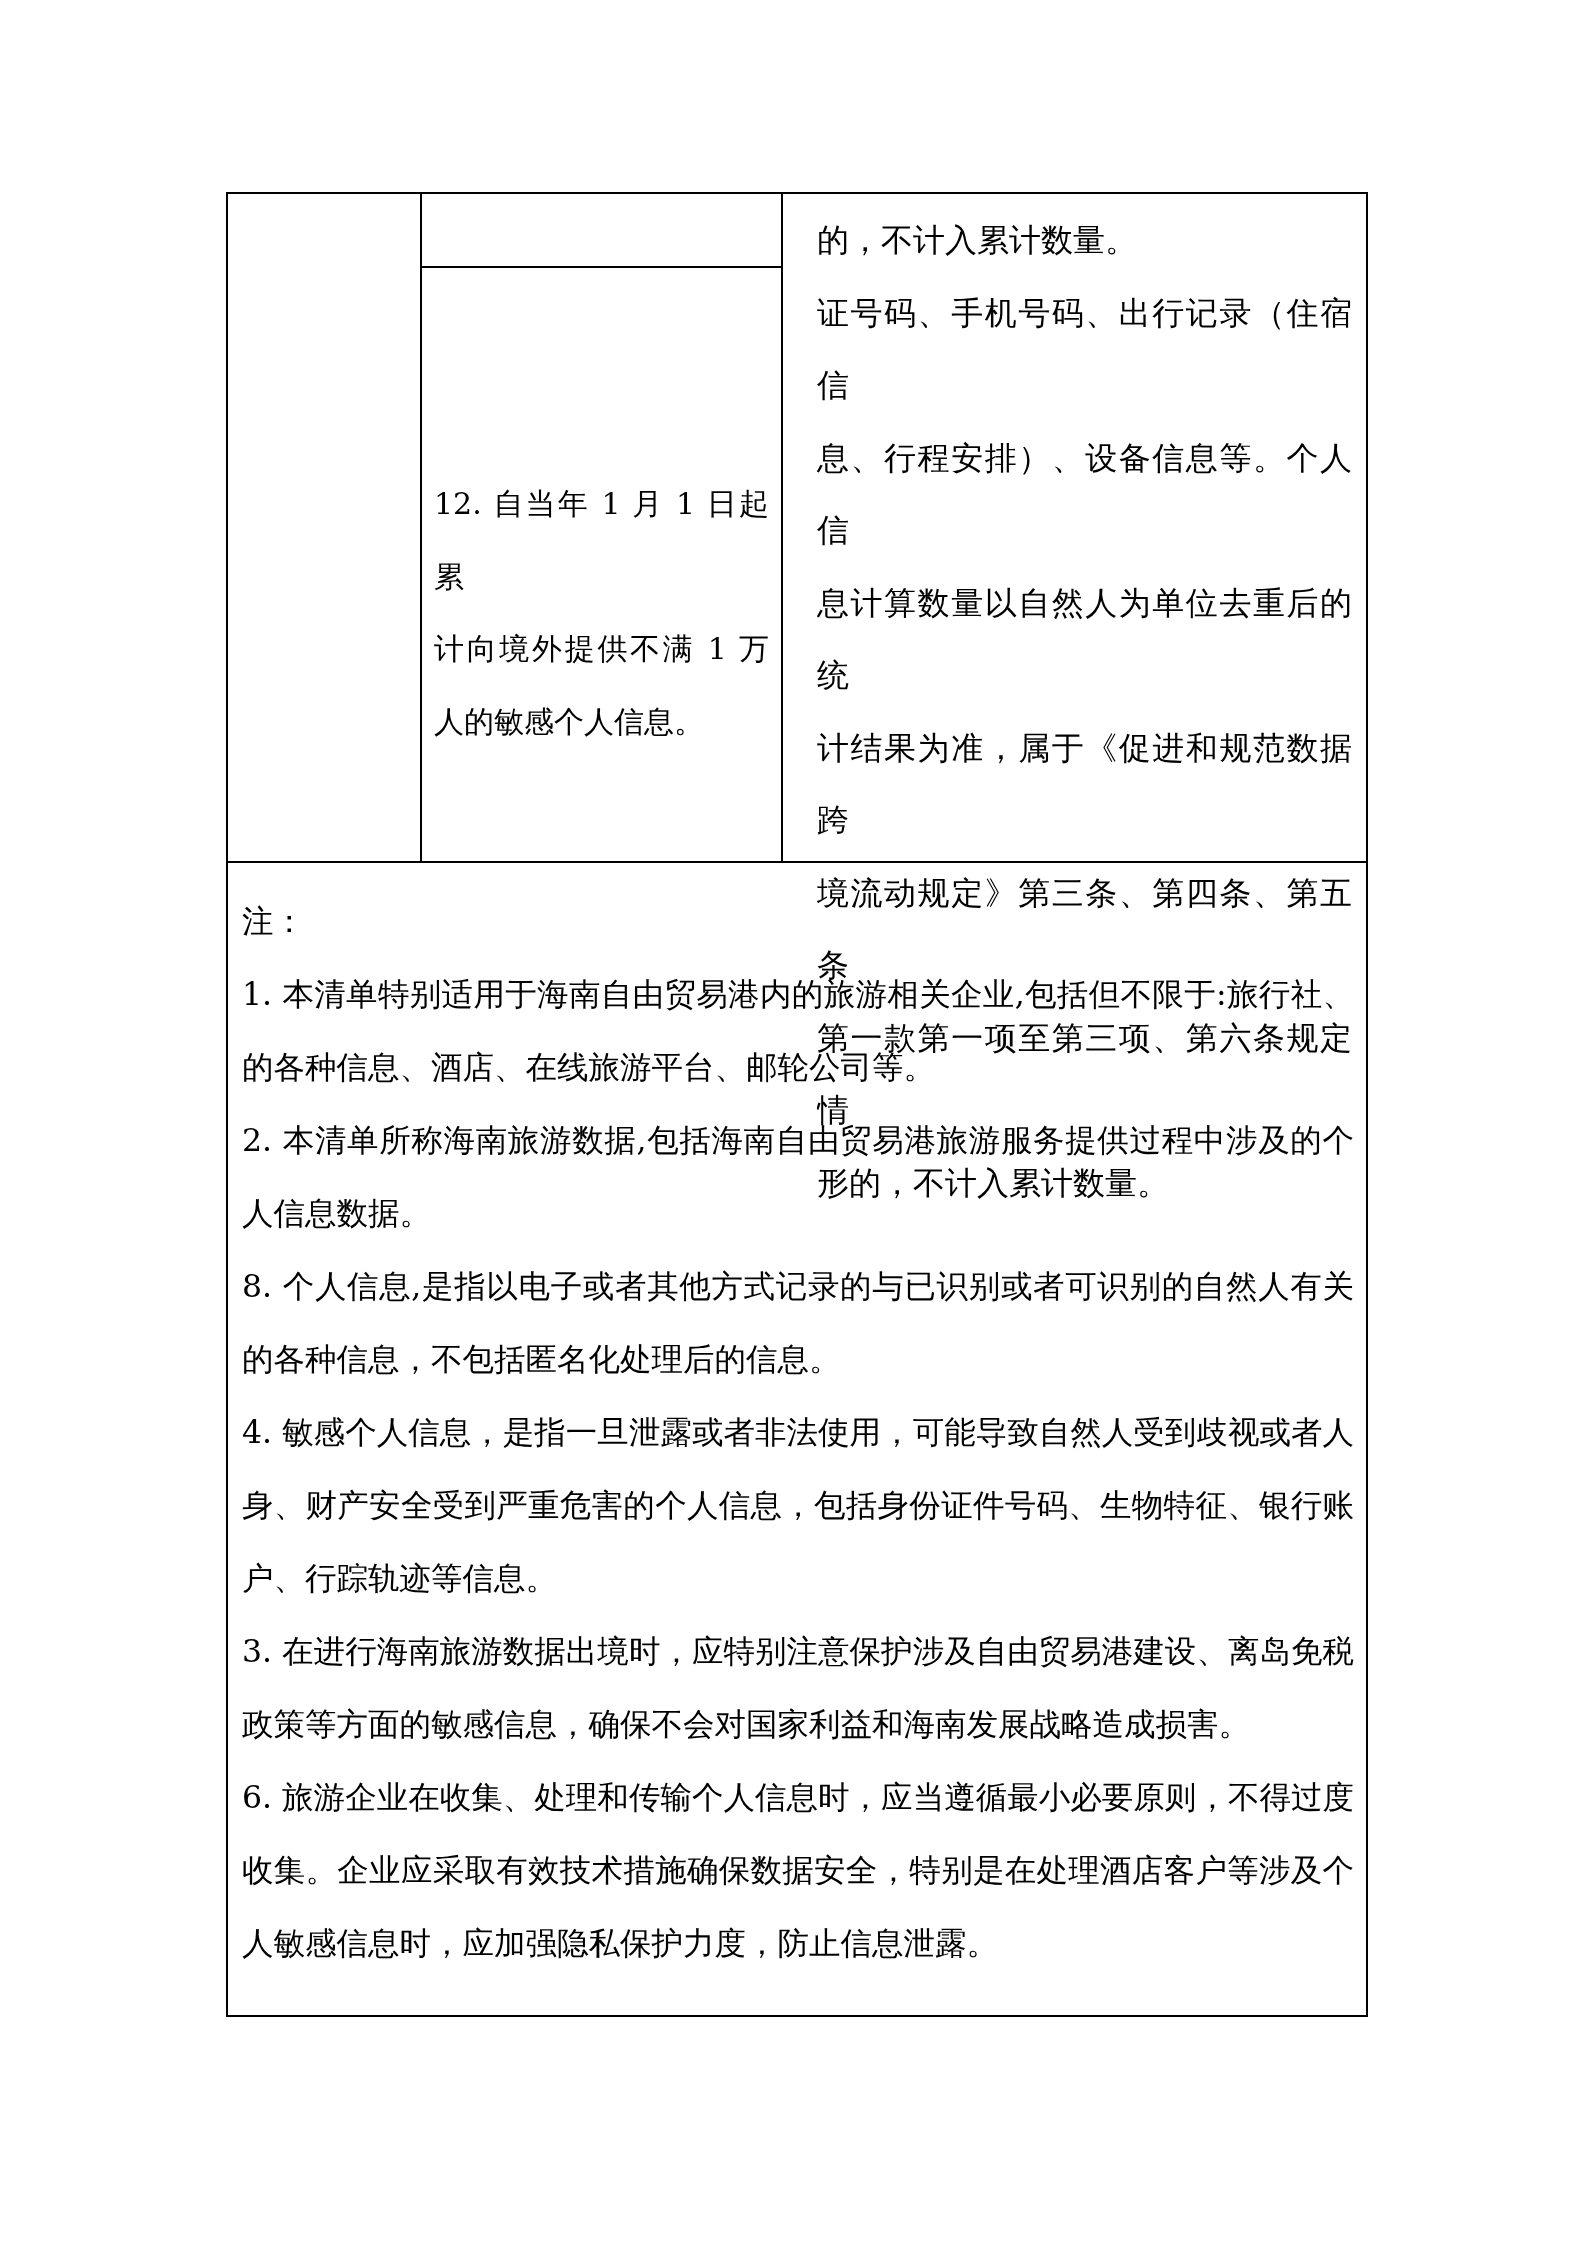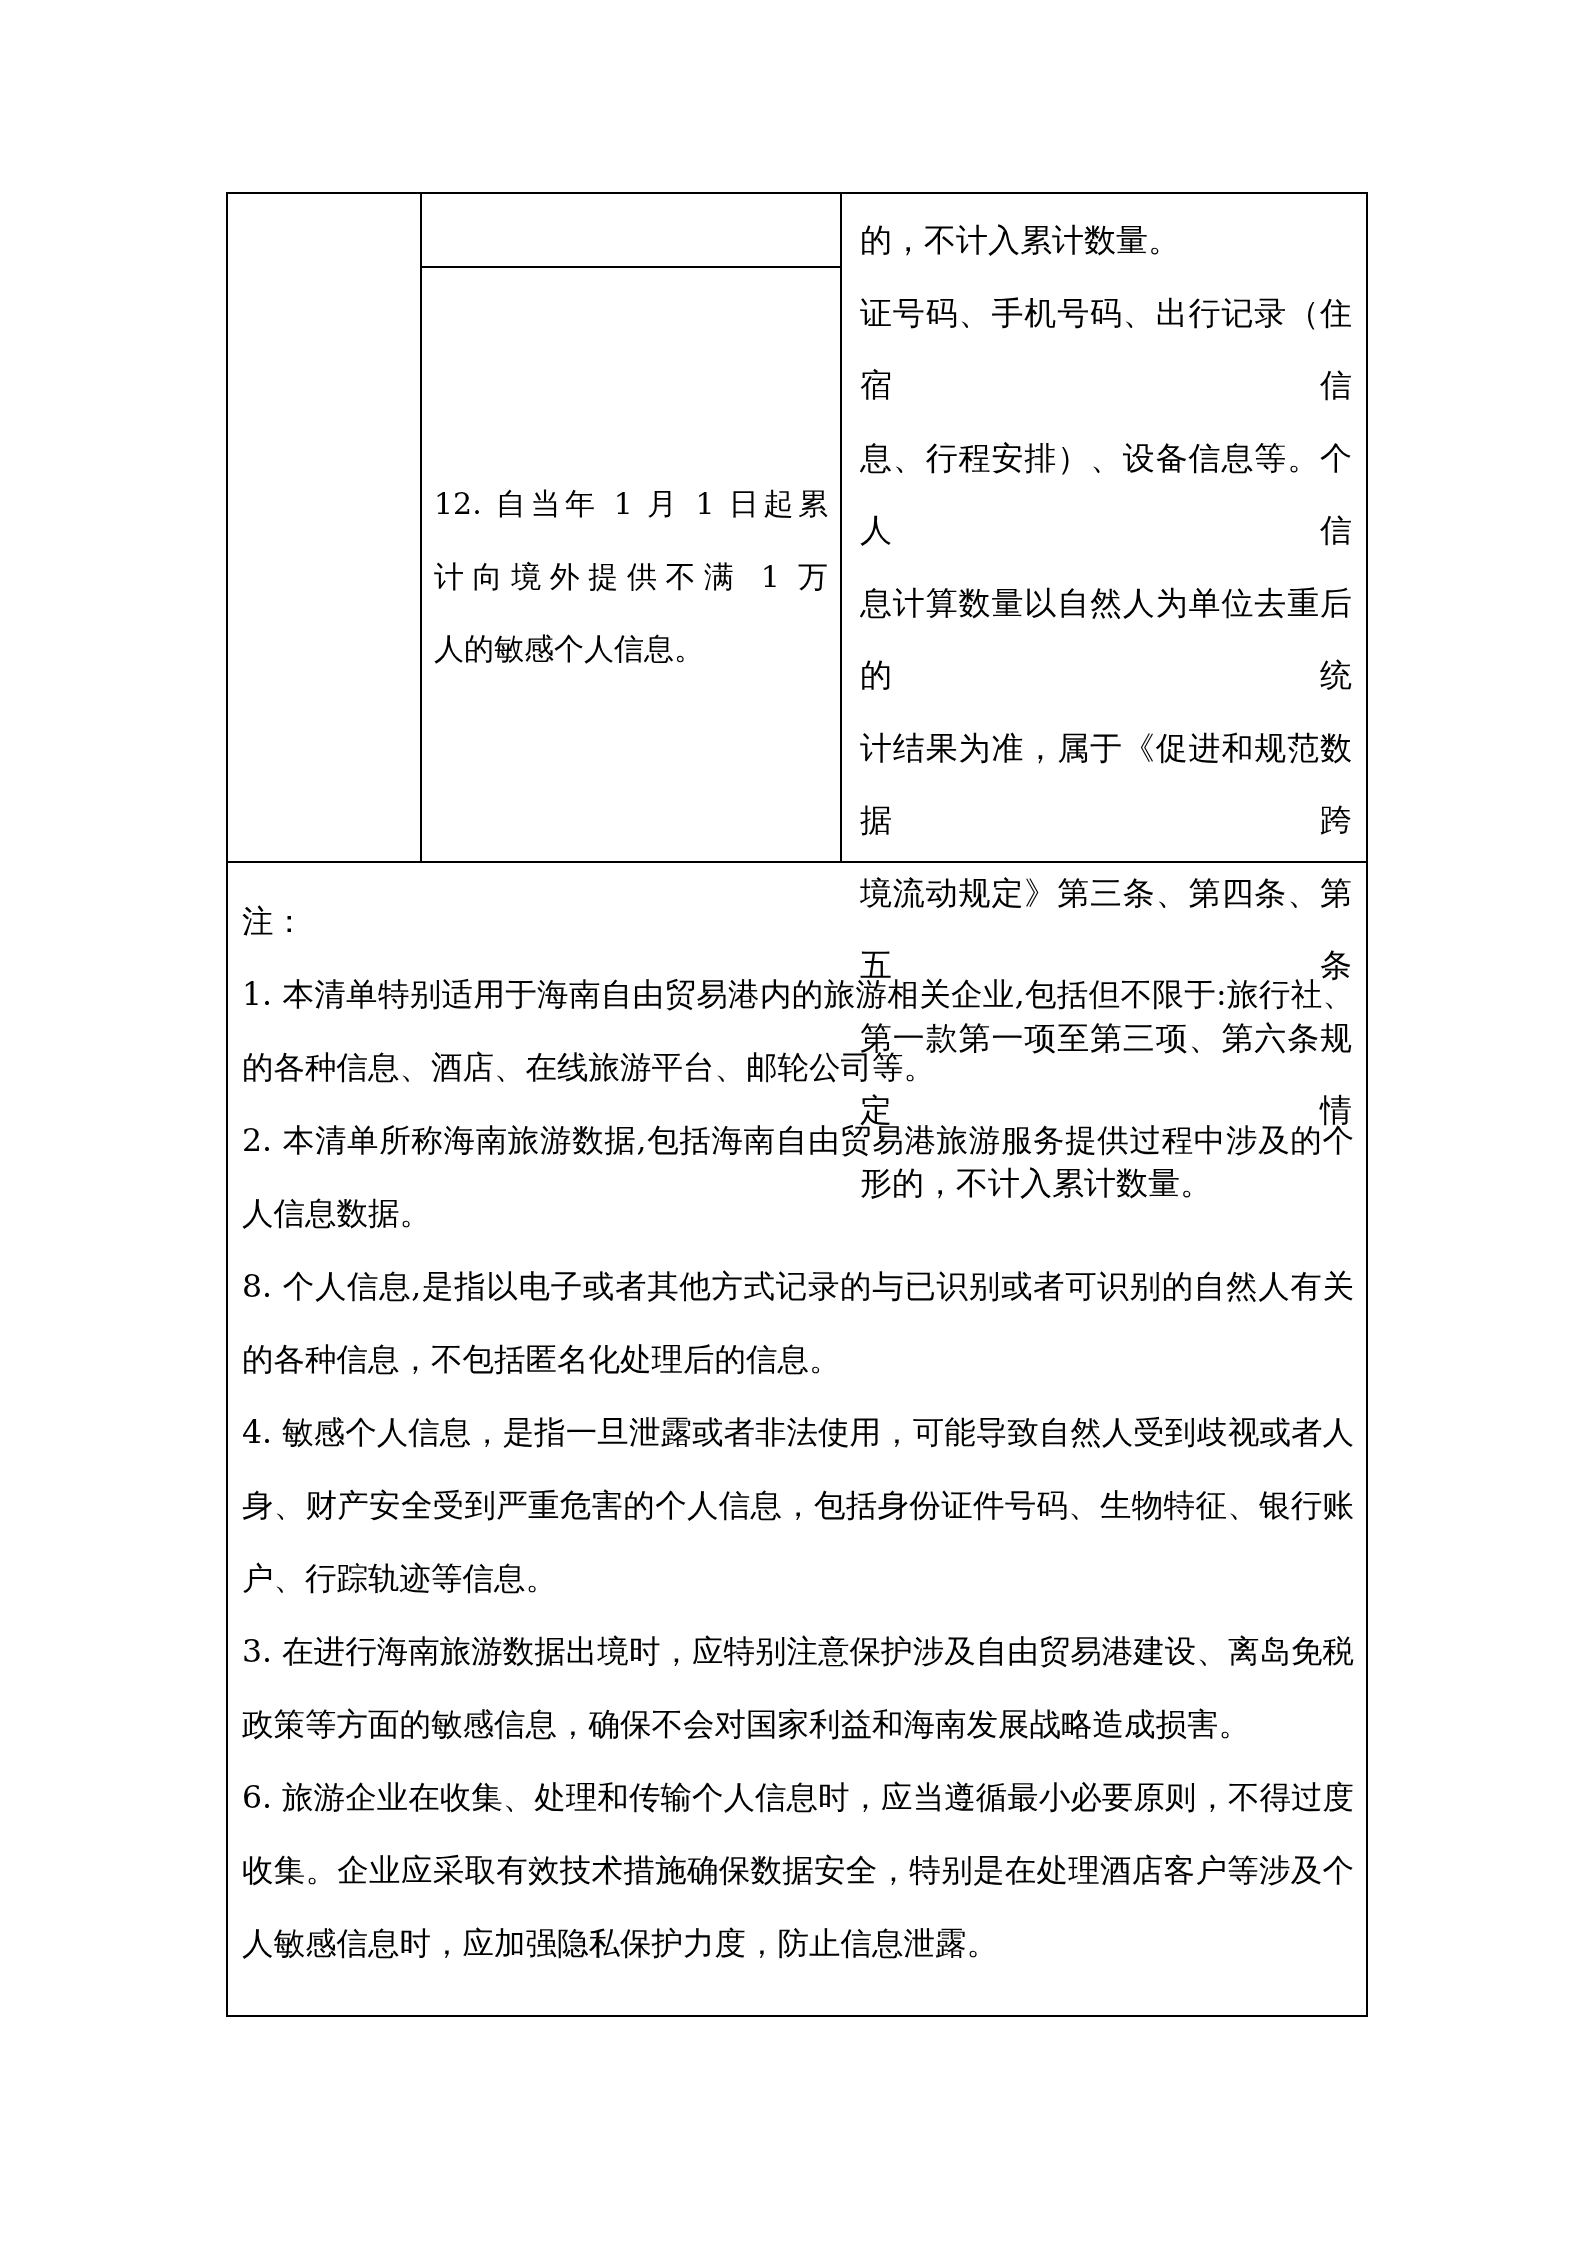--- a/index.html
+++ b/index.html
@@ -19,38 +19,38 @@
     background:#ffffff;
   }
   .top-section{
     display:flex;
     height:669px;
     box-sizing:border-box;
     border-bottom:2px solid #000000;
   }
   .col1{width:192px;box-sizing:border-box;}
   .col2{
-    width:422px;box-sizing:border-box;
+    width:363px;box-sizing:border-box;
     border-left:2px solid #000000;
     border-right:2px solid #000000;
     display:flex;flex-direction:column;
   }
   .cell-a{
     height:74px;box-sizing:border-box;
     border-bottom:2px solid #000000;
   }
   .cell-b{
     flex:1;
     padding:200px 12px 0 12px;
     font-size:30px;
   }
   .col3{
     flex:1;
     box-sizing:border-box;
-    padding:10px 14px 0 18px;
+    padding:10px 14px 0 34px;
     font-size:32px;
   }
   .notes-cell{
     box-sizing:border-box;
     height:1150px;
     padding:22px 12px 0 14px;
     font-size:31.5px;
   }
   .ln{
     line-height:72.5px;

